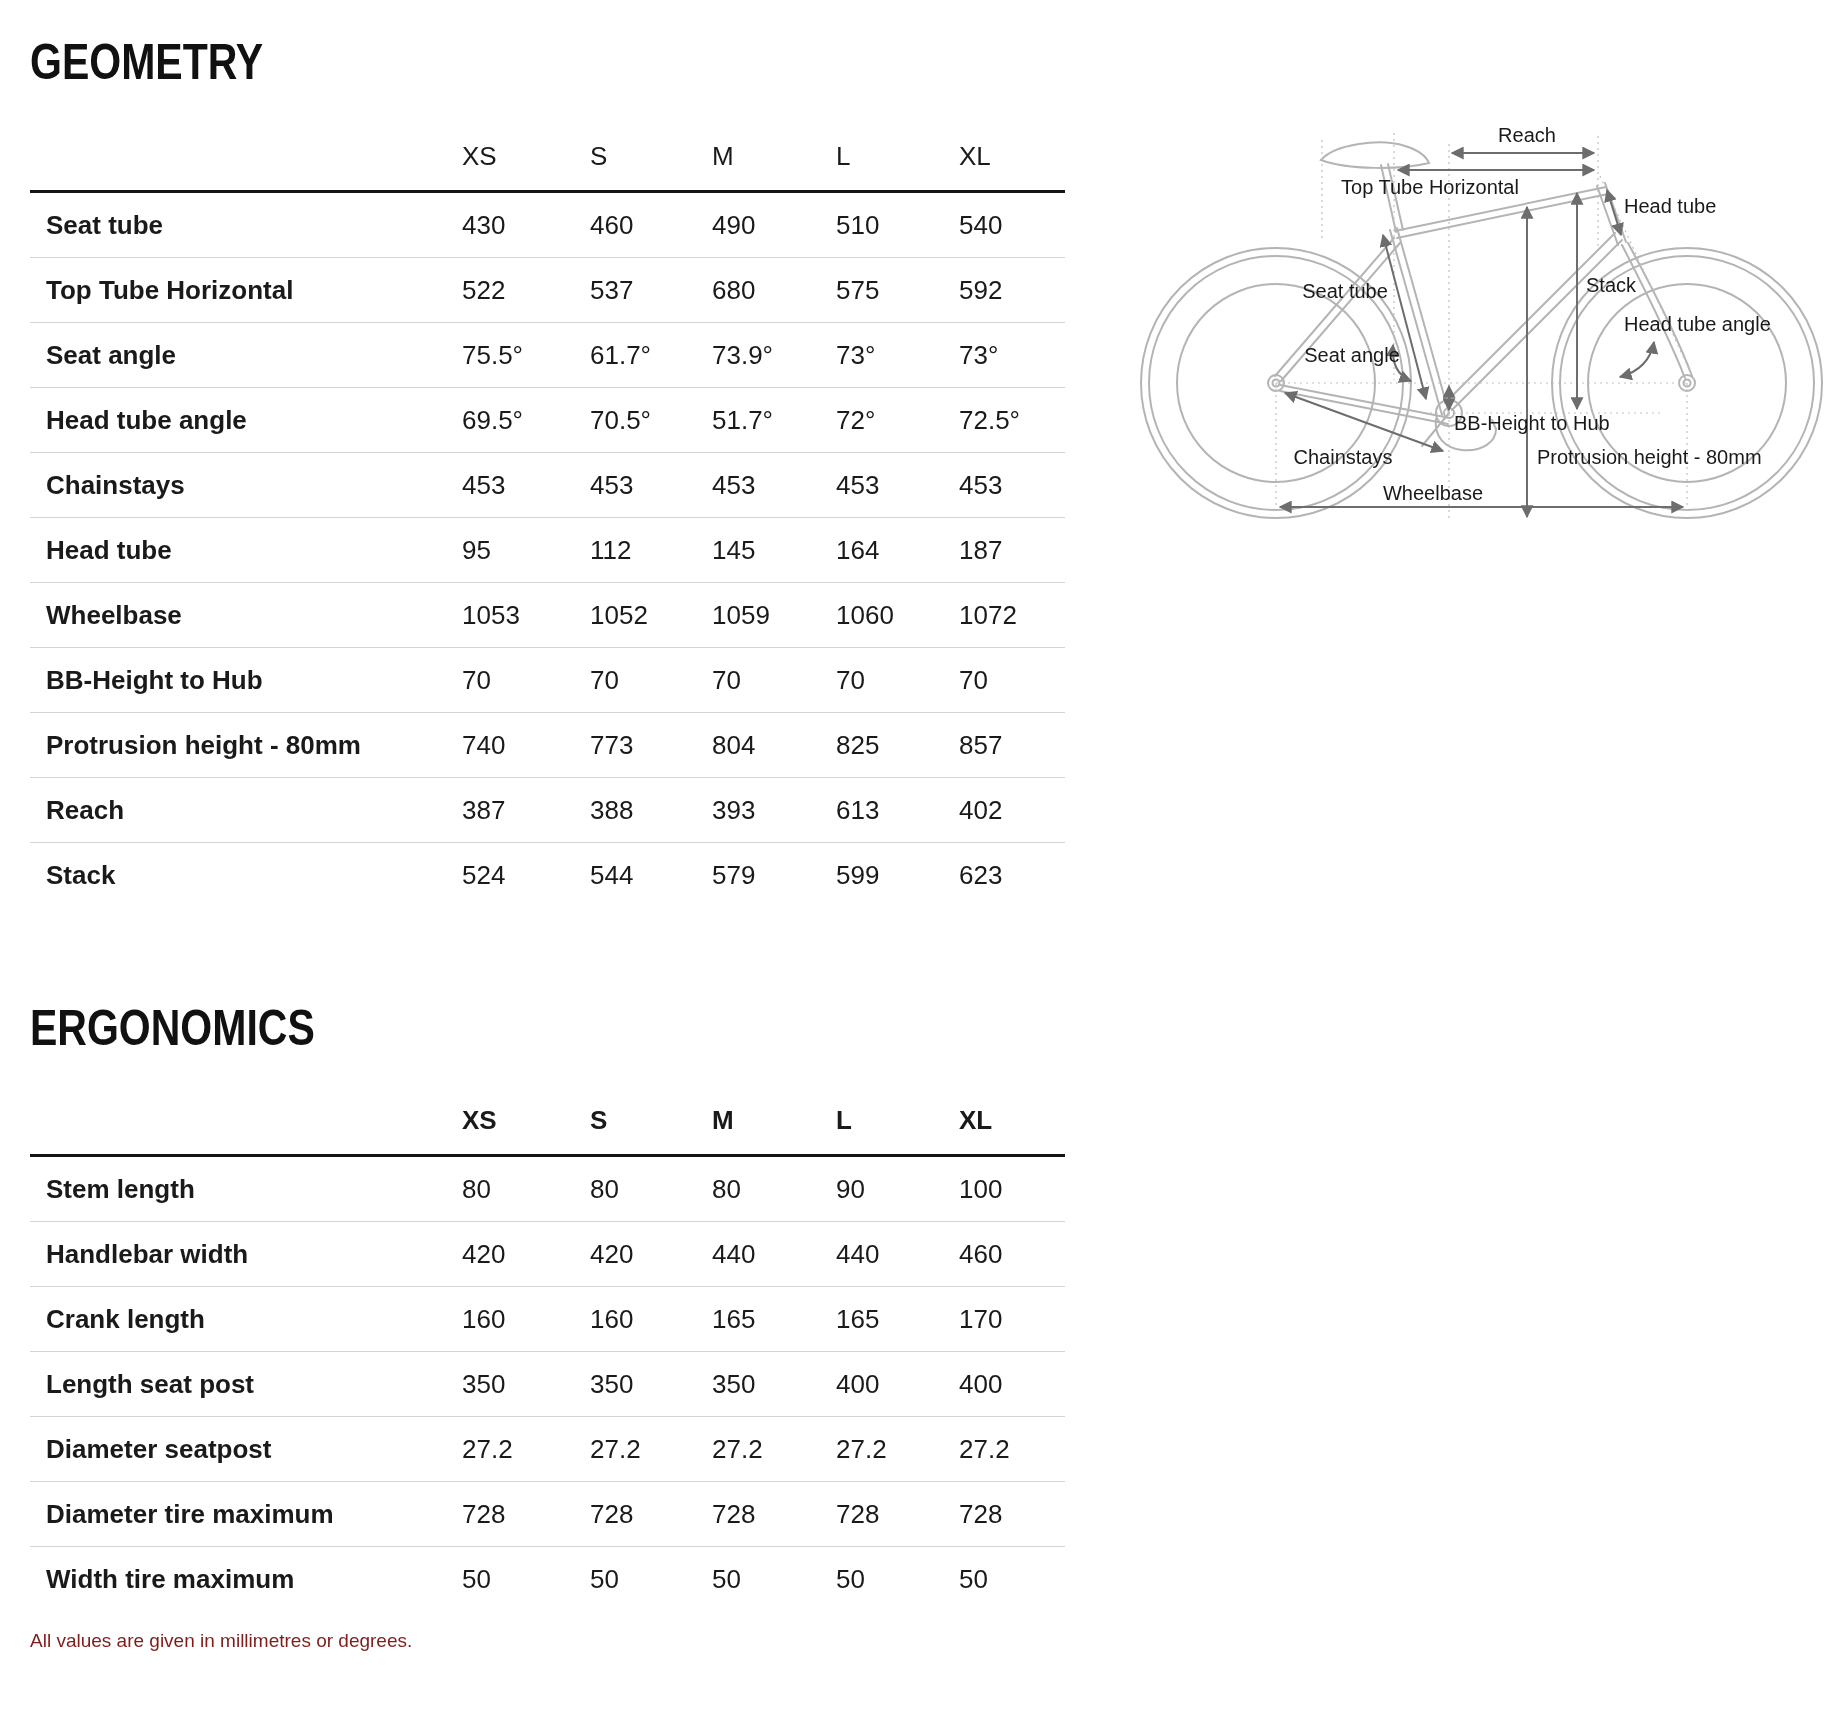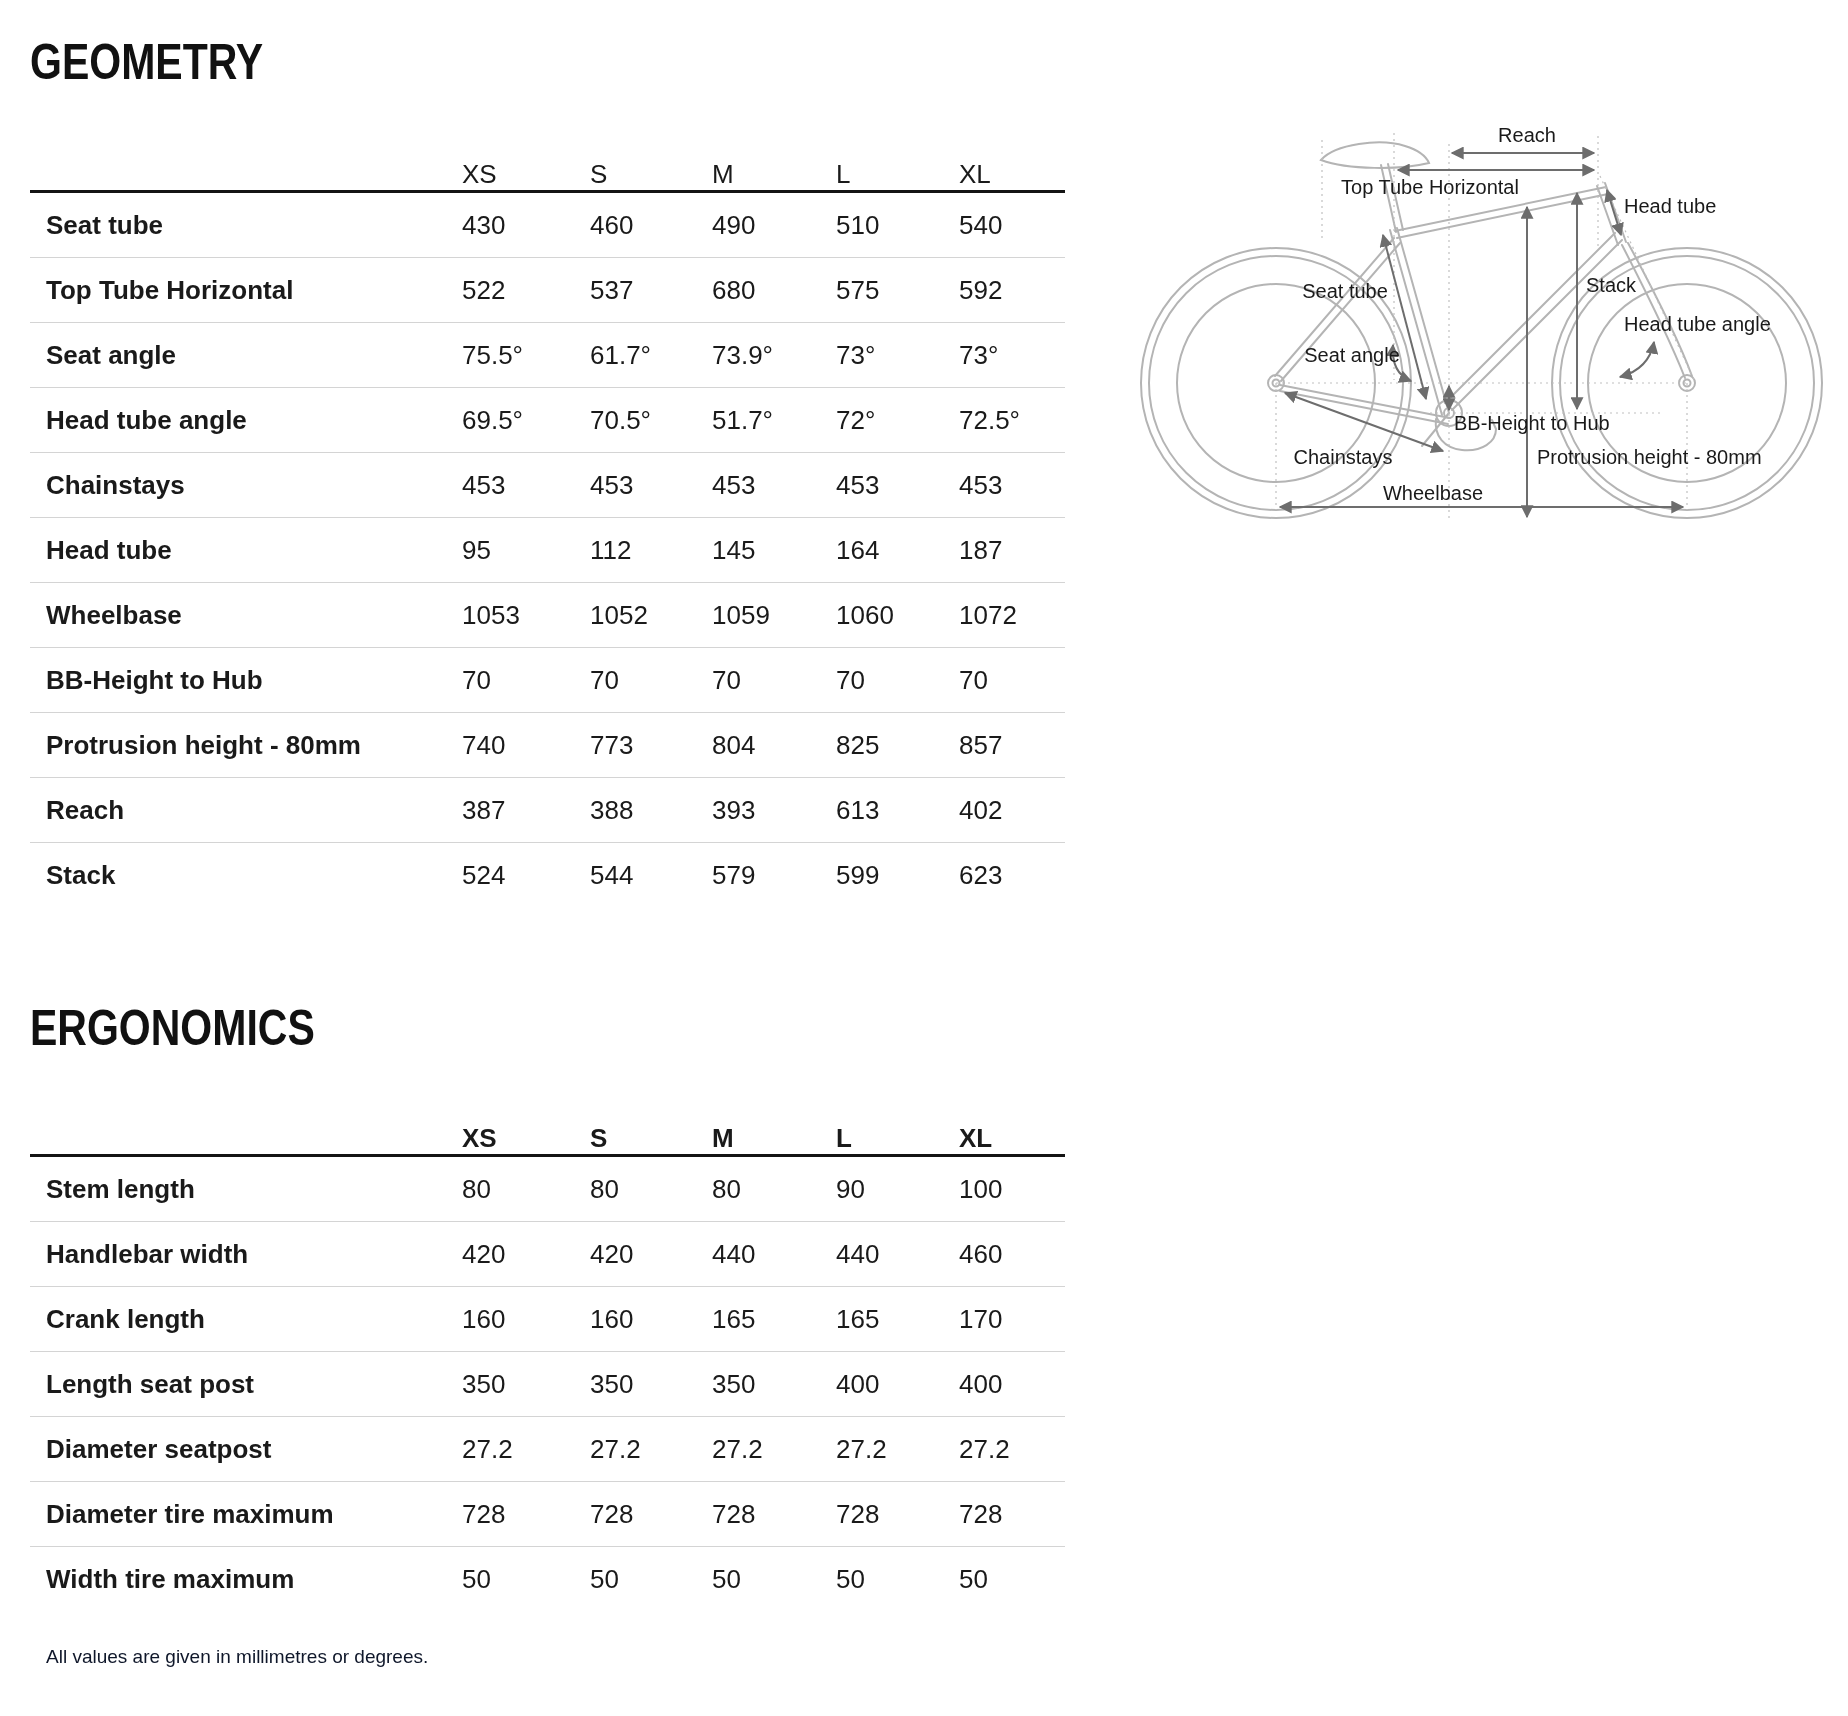--- a/index.html
+++ b/index.html
@@ -17,38 +17,38 @@
   }
   #geometry-title{top:34px;}
   #ergonomics-title{top:1000px;}
 
   .spec-table{position:absolute;left:30px;width:1035px;}
   #geo-table{top:122px;}
   #ergo-table{top:1086px;}
 
   .thead{
     display:grid;grid-template-columns:432px 128px 122px 124px 123px 106px;
-    height:68px;align-items:end;box-sizing:border-box;padding-bottom:0;
+    height:68px;align-items:end;box-sizing:border-box;padding-bottom:18px;
     font-size:26px;font-weight:400;
   }
   #ergo-table .thead{font-weight:700;}
   .tbody{border-top:3px solid #141414;}
   .trow{
     display:grid;grid-template-columns:432px 128px 122px 124px 123px 106px;
     height:65px;align-items:center;box-sizing:border-box;
     border-bottom:1px solid #d4d4d4;
     font-size:26px;
   }
   .trow:last-child{border-bottom:none;}
   .tlabel{font-weight:700;padding-left:16px;white-space:nowrap;}
   .tcell,.col-h{white-space:nowrap;}
 
   #footnote{
-    position:absolute;left:30px;top:1630px;margin:16px;
-    font-size:19px;color:#0f172a;
+    position:absolute;left:30px;top:1630px;margin:0;
+    font-size:19px;color:#7f1d1d;
   }
 
   #bike-diagram{position:absolute;left:1100px;top:80px;}
   #bike-diagram text{
     font-family:"Liberation Sans", sans-serif;
     font-size:20px;fill:var(--label,#1a1a1a);
   }
   .frame{stroke:var(--frame,#b4b4b4);stroke-width:2;fill:none;stroke-linecap:round;}
   .dotted{stroke:var(--dotted,#c0c0c0);stroke-width:1.2;fill:none;stroke-dasharray:2 4;}
   .arrow{stroke:var(--arrow,#6d6d6d);stroke-width:2;fill:none;}

